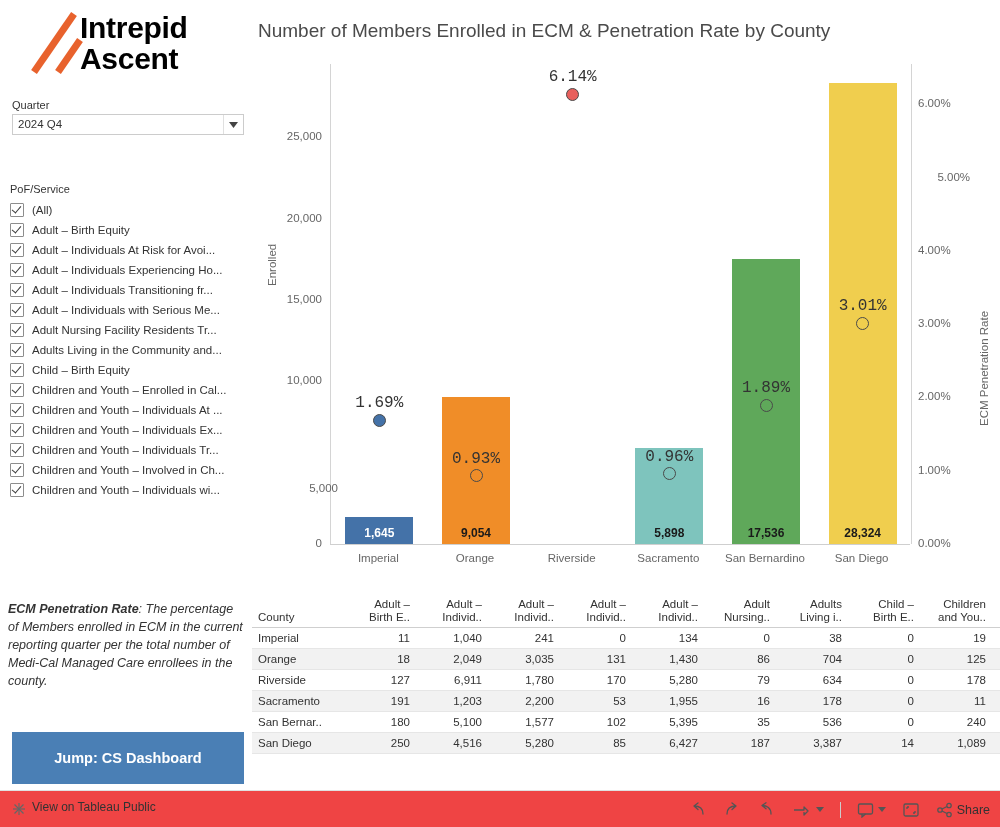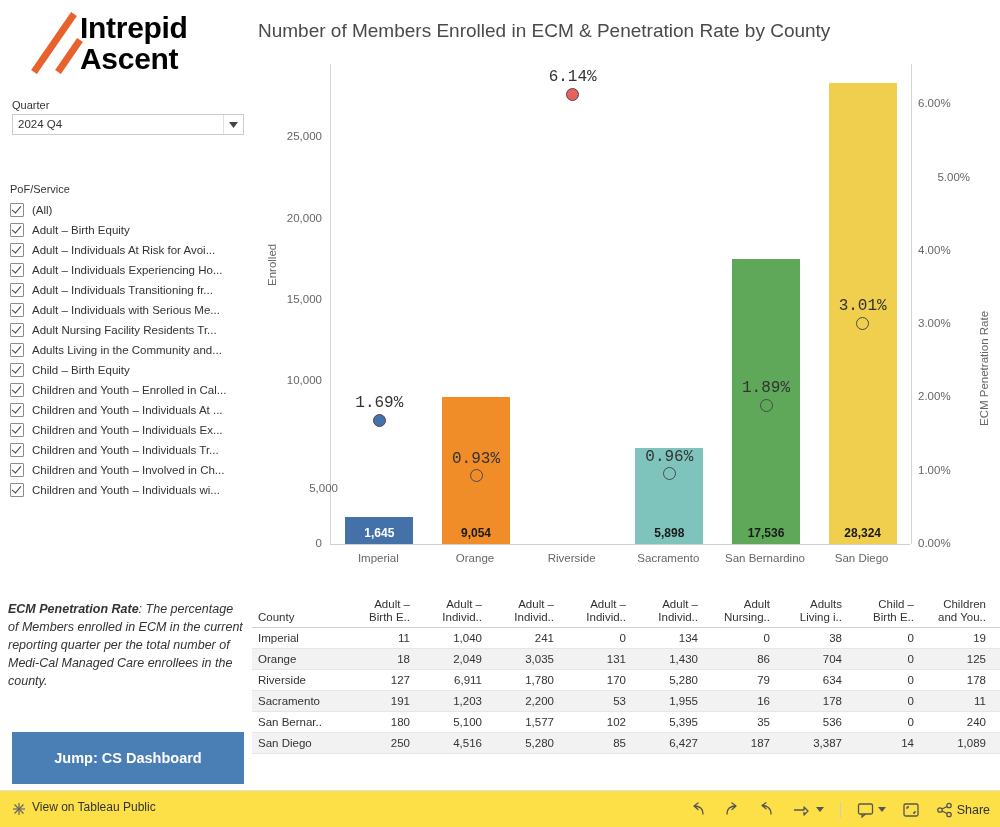--- a/index.html
+++ b/index.html
@@ -266,21 +266,21 @@
     overflow: hidden;
   }
   table.data td.cty { text-align: left; }
   table.data tr.odd td { background: #f2f2f2; }
 
   
   .bottom-bar {
     position: absolute;
     left: 0; top: 790px;
     width: 1000px; height: 37px;
-    background: #fde047;
+    background: #ef4444;
     border-top: 1px solid #e0e0e0;
   }
   .tableau-link {
     position: absolute;
     left: 32px; top: 9px;
     font-size: 12px;
     color: #333;
     display: flex;
     align-items: center;
   }

